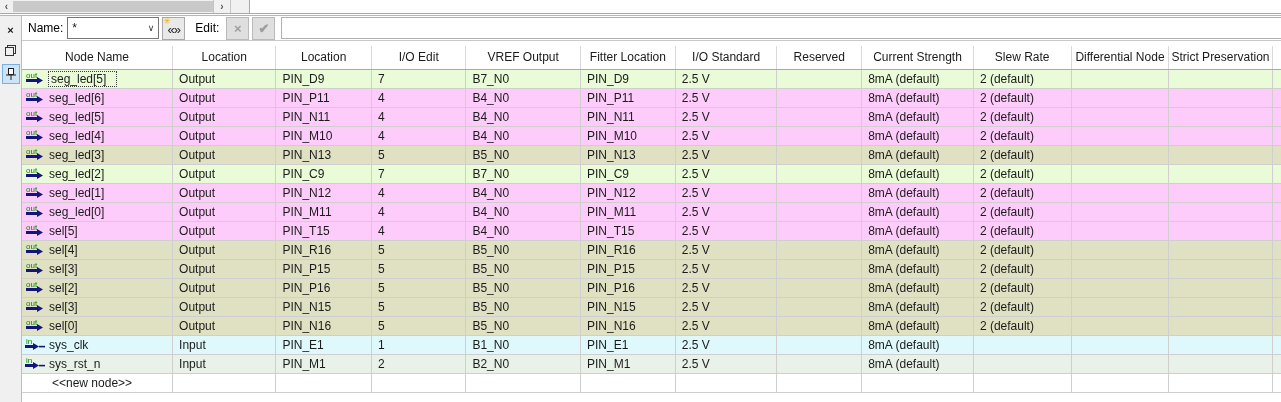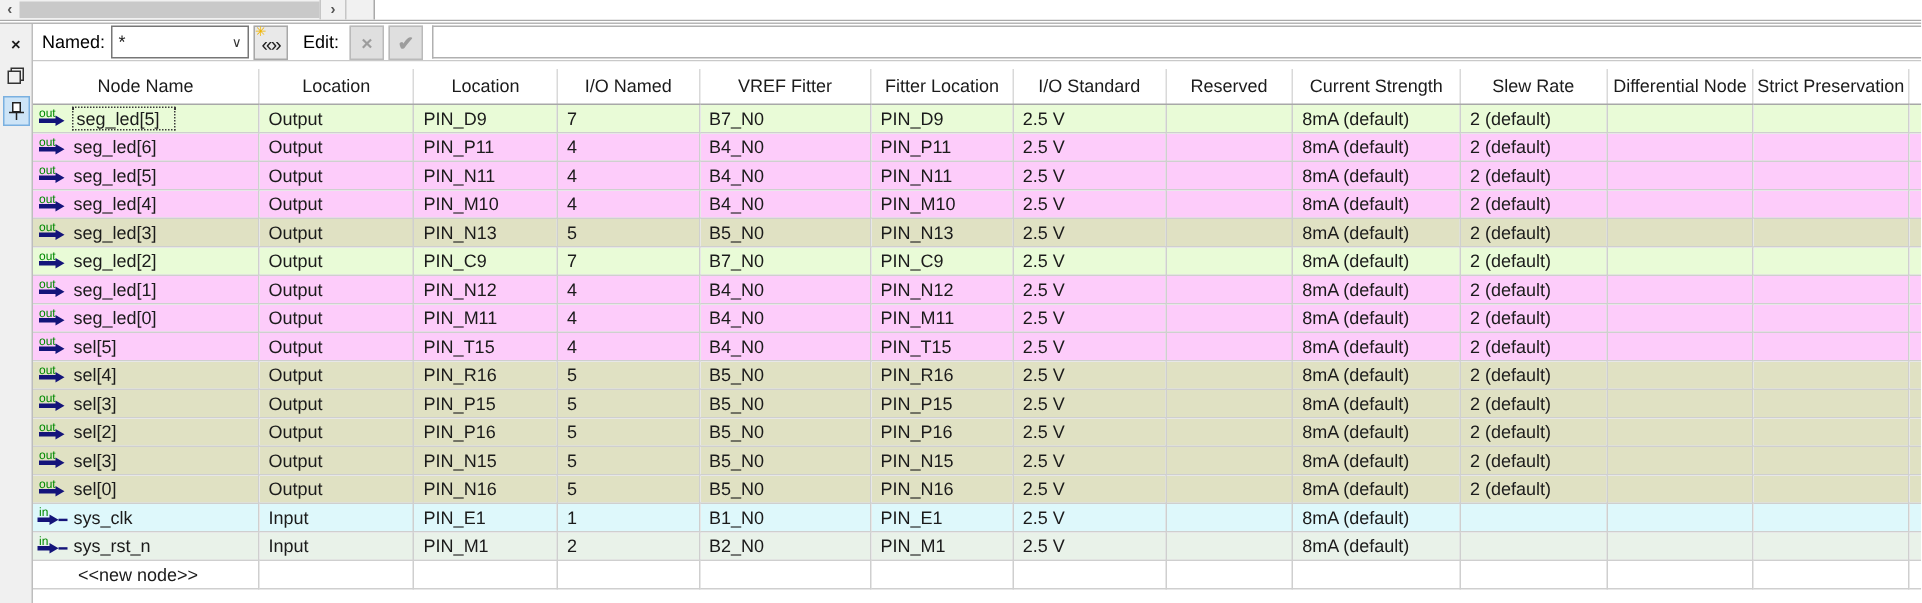--- a/index.html
+++ b/index.html
@@ -90,21 +90,21 @@
         <svg width="14" height="16" viewBox="0 0 14 16">
           <rect x="4.5" y="2.5" width="5" height="6" fill="#fff" stroke="#222" stroke-width="1"></rect>
           <line x1="2" y1="9" x2="12" y2="9" stroke="#222" stroke-width="1"></line>
           <line x1="7" y1="9" x2="7" y2="14" stroke="#222" stroke-width="1"></line>
         </svg>
       </div>
     </div>
 
     <div class="content">
       <div class="toolbar">
-        <span class="tb-label">Named:</span>
+        <span class="tb-label">Name:</span>
         <div class="combo">
           <span class="val">*</span>
           <span class="chev">∨</span>
         </div>
         <div class="tb-btn">
           <span class="sparkle">✳</span>
           <span class="guillemets">«»</span>
         </div>
         <span class="edit-label">Edit:</span>
         <div class="tb-btn disabled">
@@ -131,22 +131,22 @@
             <col style="width: 98px;">
             <col style="width: 98px;">
             <col style="width: 99px;">
             <col style="width: 9px;">
           </colgroup>
         <thead>
             <tr>
               <th>Node Name</th>
               <th>Location</th>
               <th>Location</th>
-              <th>I/O Named</th>
-              <th>VREF Fitter</th>
+              <th>I/O Edit</th>
+              <th>VREF Output</th>
               <th>Fitter Location</th>
               <th>I/O Standard</th>
               <th>Reserved</th>
               <th>Current Strength</th>
               <th>Slew Rate</th>
               <th>Differential Node</th>
               <th>Strict Preservation</th>
               <th class="filler"></th>
             </tr>
           </thead>

